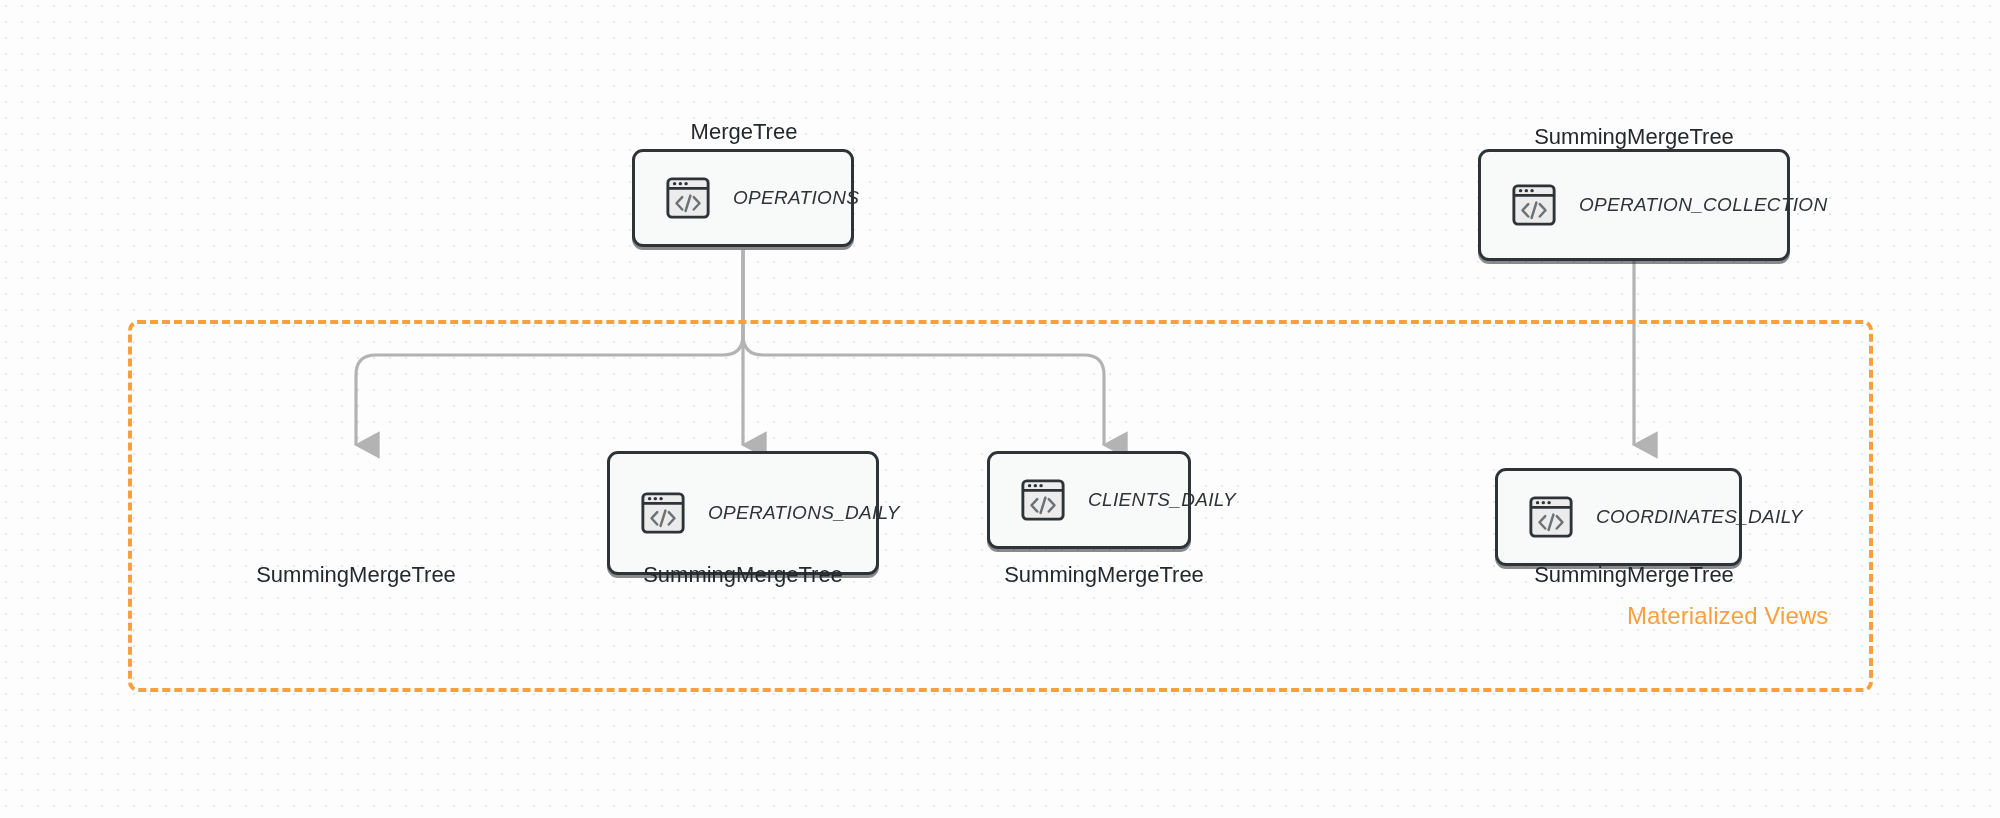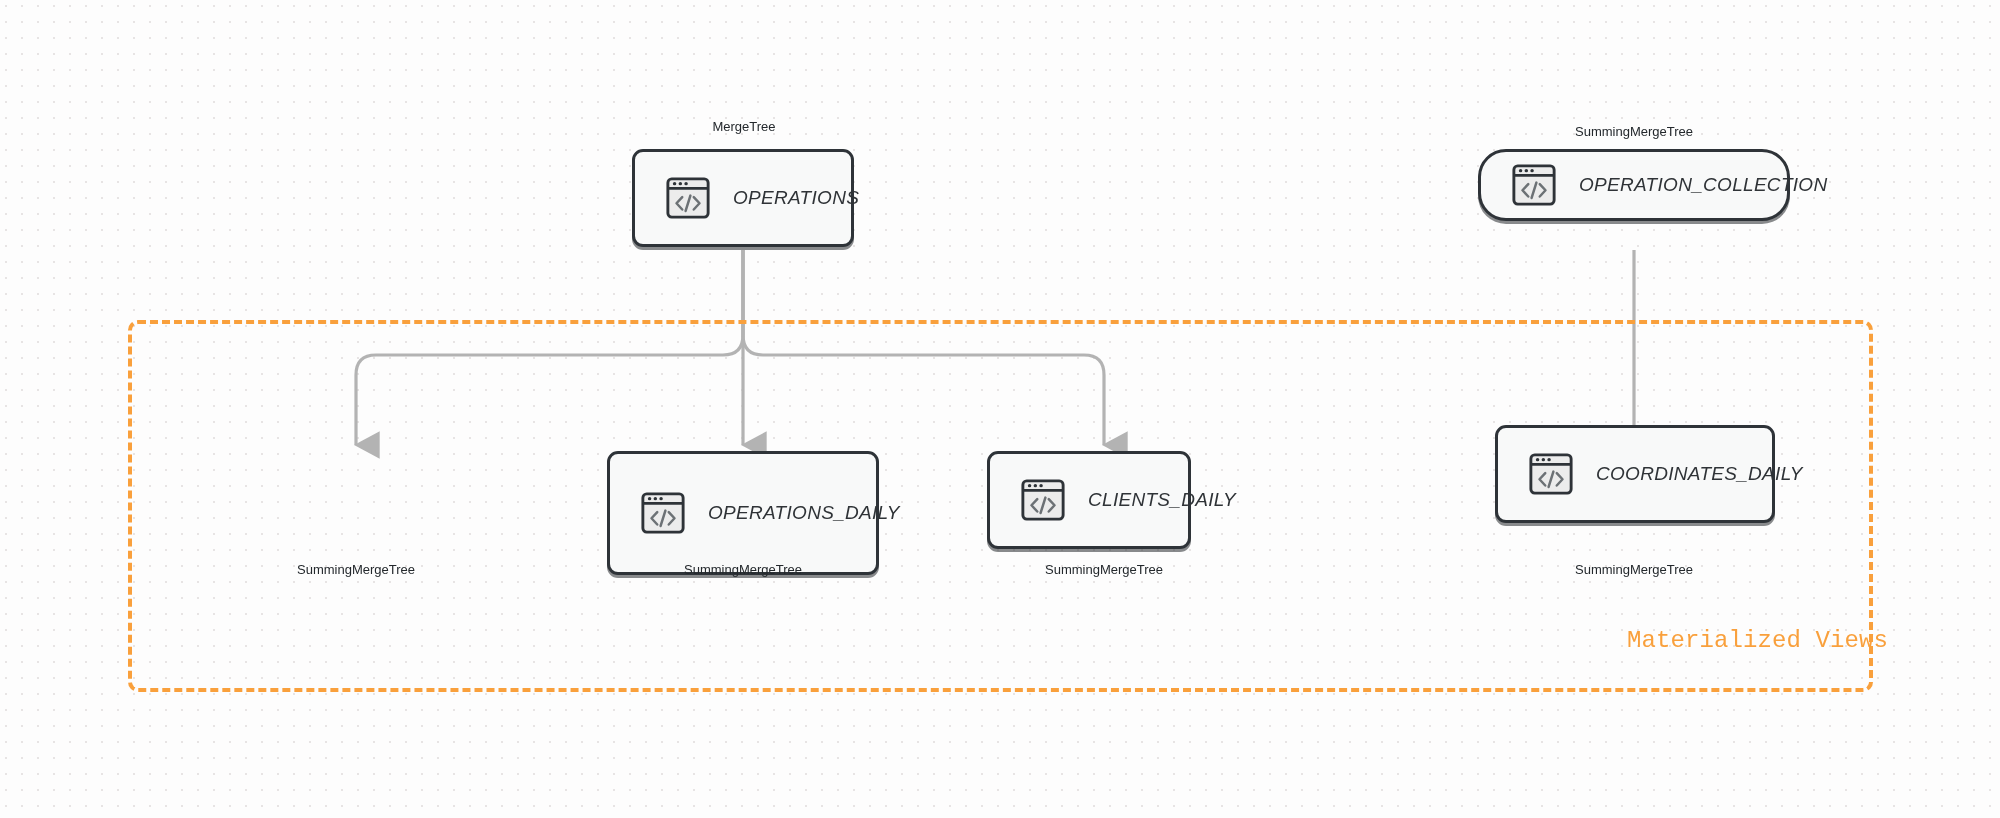--- a/index.html
+++ b/index.html
@@ -71,21 +71,21 @@
     letter-spacing: .3px;
     white-space: nowrap;
     margin-left: 22px;
     margin-right: 16px;
   }
   .node--wide .node-label { font-size: 19px; }
 
   
   .engine-caption {
     position: absolute;
-    font-size: 13px;
+    font-size: 22px;
     color: #23282c;
     white-space: nowrap;
     text-align: left;
     transform: translateX(-50%);
   }
 </style>
 </head>
 <body>
 
 <div id="canvas">
@@ -100,38 +100,38 @@
     <path d="M743,250 L743,445" fill="none" stroke="#b3b3b3" stroke-width="3.2" marker-end="url(#arrowhead)"></path>
 
     <path d="M743,250 L743,335 Q743,355 723,355 L376,355 Q356,355 356,375 L356,445" fill="none" stroke="#b3b3b3" stroke-width="3.2" marker-end="url(#arrowhead)"></path>
 
     <path d="M743,250 L743,335 Q743,355 763,355 L1084,355 Q1104,355 1104,375 L1104,445" fill="none" stroke="#b3b3b3" stroke-width="3.2" marker-end="url(#arrowhead)"></path>
 
     <path d="M1634,250 L1634,445" fill="none" stroke="#b3b3b3" stroke-width="3.2" marker-end="url(#arrowhead)"></path>
   </svg>
 
   <div class="mv-group" style="left:128px; top:320px; width:1745px; height:372px;"></div>
-  <div class="mv-caption" style="left:1627px; top:627px;font-family:Liberation Mono, monospace;">Materialized Views</div>
+  <div class="mv-caption" style="left:1627px; top:602px;">Materialized Views</div>
 
   <div class="node" style="left:632px; top:149px; width:222px; height:98px;">
     <svg class="node-icon" viewBox="0 0 48 48" xmlns="http://www.w3.org/2000/svg">
       <rect x="3" y="4" width="42" height="40" rx="4" ry="4" fill="#ececec" stroke="#2e3338" stroke-width="3"></rect>
       <path d="M3.5,14 L44.5,14" stroke="#2e3338" stroke-width="3"></path>
       <circle cx="10" cy="9" r="1.8" fill="#2e3338"></circle>
       <circle cx="16" cy="9" r="1.8" fill="#2e3338"></circle>
       <circle cx="22" cy="9" r="1.8" fill="#2e3338"></circle>
       <path d="M18,23 L12,29.5 L18,36" fill="none" stroke="#6c7175" stroke-width="2.6" stroke-linecap="round" stroke-linejoin="round"></path>
       <path d="M30,23 L36,29.5 L30,36" fill="none" stroke="#6c7175" stroke-width="2.6" stroke-linecap="round" stroke-linejoin="round"></path>
       <path d="M26.5,21.5 L21.5,37.5" fill="none" stroke="#6c7175" stroke-width="2.6" stroke-linecap="round"></path>
     </svg>
     <span class="node-label">OPERATIONS</span>
   </div>
   <div class="engine-caption" style="left:744px; top:119px;">MergeTree</div>
 
-  <div class="node node--wide" style="left:1478px; top:149px; width:312px; height:72px;border-radius:28px;">
+  <div class="node node--wide" style="left:1478px; top:149px; width:312px; height:112px;">
     <svg class="node-icon" viewBox="0 0 48 48" xmlns="http://www.w3.org/2000/svg">
       <rect x="3" y="4" width="42" height="40" rx="4" ry="4" fill="#ececec" stroke="#2e3338" stroke-width="3"></rect>
       <path d="M3.5,14 L44.5,14" stroke="#2e3338" stroke-width="3"></path>
       <circle cx="10" cy="9" r="1.8" fill="#2e3338"></circle>
       <circle cx="16" cy="9" r="1.8" fill="#2e3338"></circle>
       <circle cx="22" cy="9" r="1.8" fill="#2e3338"></circle>
       <path d="M18,23 L12,29.5 L18,36" fill="none" stroke="#6c7175" stroke-width="2.6" stroke-linecap="round" stroke-linejoin="round"></path>
       <path d="M30,23 L36,29.5 L30,36" fill="none" stroke="#6c7175" stroke-width="2.6" stroke-linecap="round" stroke-linejoin="round"></path>
       <path d="M26.5,21.5 L21.5,37.5" fill="none" stroke="#6c7175" stroke-width="2.6" stroke-linecap="round"></path>
     </svg>
@@ -164,21 +164,21 @@
       <circle cx="16" cy="9" r="1.8" fill="#2e3338"></circle>
       <circle cx="22" cy="9" r="1.8" fill="#2e3338"></circle>
       <path d="M18,23 L12,29.5 L18,36" fill="none" stroke="#6c7175" stroke-width="2.6" stroke-linecap="round" stroke-linejoin="round"></path>
       <path d="M30,23 L36,29.5 L30,36" fill="none" stroke="#6c7175" stroke-width="2.6" stroke-linecap="round" stroke-linejoin="round"></path>
       <path d="M26.5,21.5 L21.5,37.5" fill="none" stroke="#6c7175" stroke-width="2.6" stroke-linecap="round"></path>
     </svg>
     <span class="node-label">CLIENTS_DAILY</span>
   </div>
   <div class="engine-caption" style="left:1104px; top:562px;">SummingMergeTree</div>
 
-  <div class="node" style="left:1495px; top:425px; width:280px; height:98px;">
+  <div class="node" style="left:1495px; top:468px; width:247px; height:98px;">
     <svg class="node-icon" viewBox="0 0 48 48" xmlns="http://www.w3.org/2000/svg">
       <rect x="3" y="4" width="42" height="40" rx="4" ry="4" fill="#ececec" stroke="#2e3338" stroke-width="3"></rect>
       <path d="M3.5,14 L44.5,14" stroke="#2e3338" stroke-width="3"></path>
       <circle cx="10" cy="9" r="1.8" fill="#2e3338"></circle>
       <circle cx="16" cy="9" r="1.8" fill="#2e3338"></circle>
       <circle cx="22" cy="9" r="1.8" fill="#2e3338"></circle>
       <path d="M18,23 L12,29.5 L18,36" fill="none" stroke="#6c7175" stroke-width="2.6" stroke-linecap="round" stroke-linejoin="round"></path>
       <path d="M30,23 L36,29.5 L30,36" fill="none" stroke="#6c7175" stroke-width="2.6" stroke-linecap="round" stroke-linejoin="round"></path>
       <path d="M26.5,21.5 L21.5,37.5" fill="none" stroke="#6c7175" stroke-width="2.6" stroke-linecap="round"></path>
     </svg>

